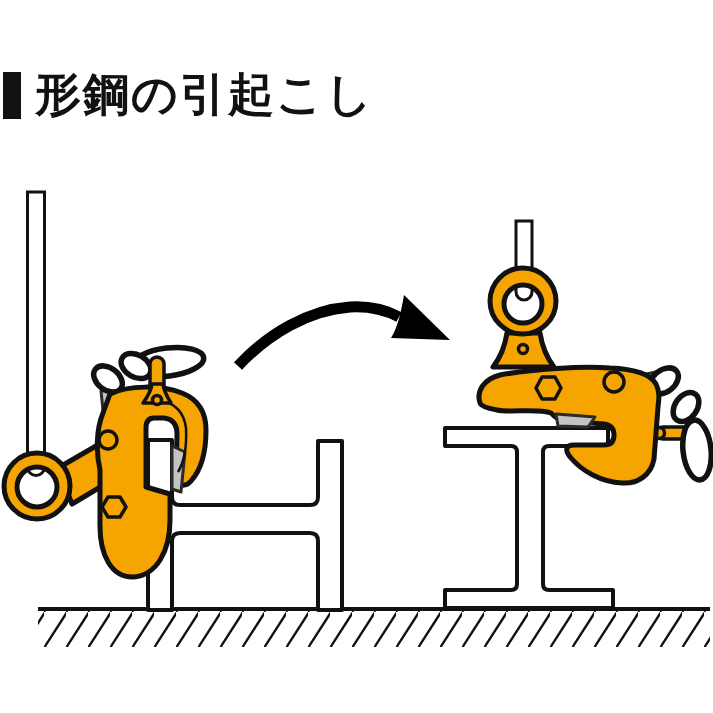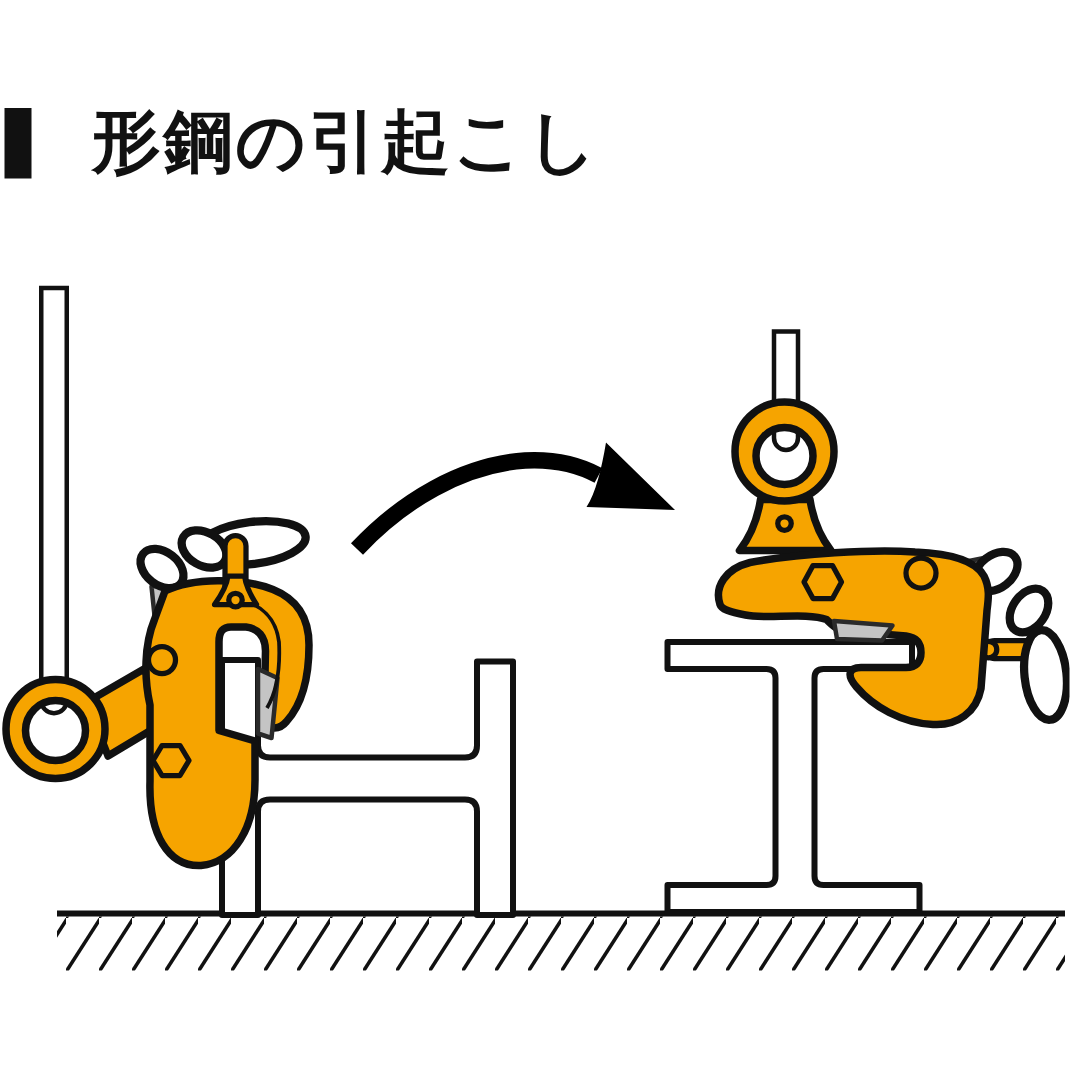--- a/index.html
+++ b/index.html
@@ -1,21 +1,21 @@
 <!DOCTYPE html>
 <html style="--clamp: #F6A400; --outline: #111111; --wedge: #C4C4C4; --arrow: #000000;"><head>
 <meta charset="utf-8">
 <style>
   html,body{margin:0;padding:0;}
   body{
     width:713px;height:713px;background:#ffffff;position:relative;overflow:hidden;
     font-family:"Liberation Sans","DejaVu Sans",sans-serif;
   }
   .header{
-    position:absolute;left:3px;top:64px;display:flex;align-items:center;gap:40px;
+    position:absolute;left:3px;top:64px;display:flex;align-items:center;gap:14px;
   }
   .title-bullet{
     width:18px;height:47px;background:var(--outline,#111);flex:0 0 auto;
   }
   .page-title{
     font-size:46px;font-weight:600;color:#111;letter-spacing:2px;white-space:nowrap;
   }
   svg{position:absolute;left:0;top:0;}
   .steel{fill:#ffffff;stroke:var(--outline,#111);stroke-width:4;stroke-linejoin:round;}
   .clamp{fill:var(--clamp,#F6A400);stroke:var(--outline,#111);stroke-width:5;stroke-linejoin:round;}

